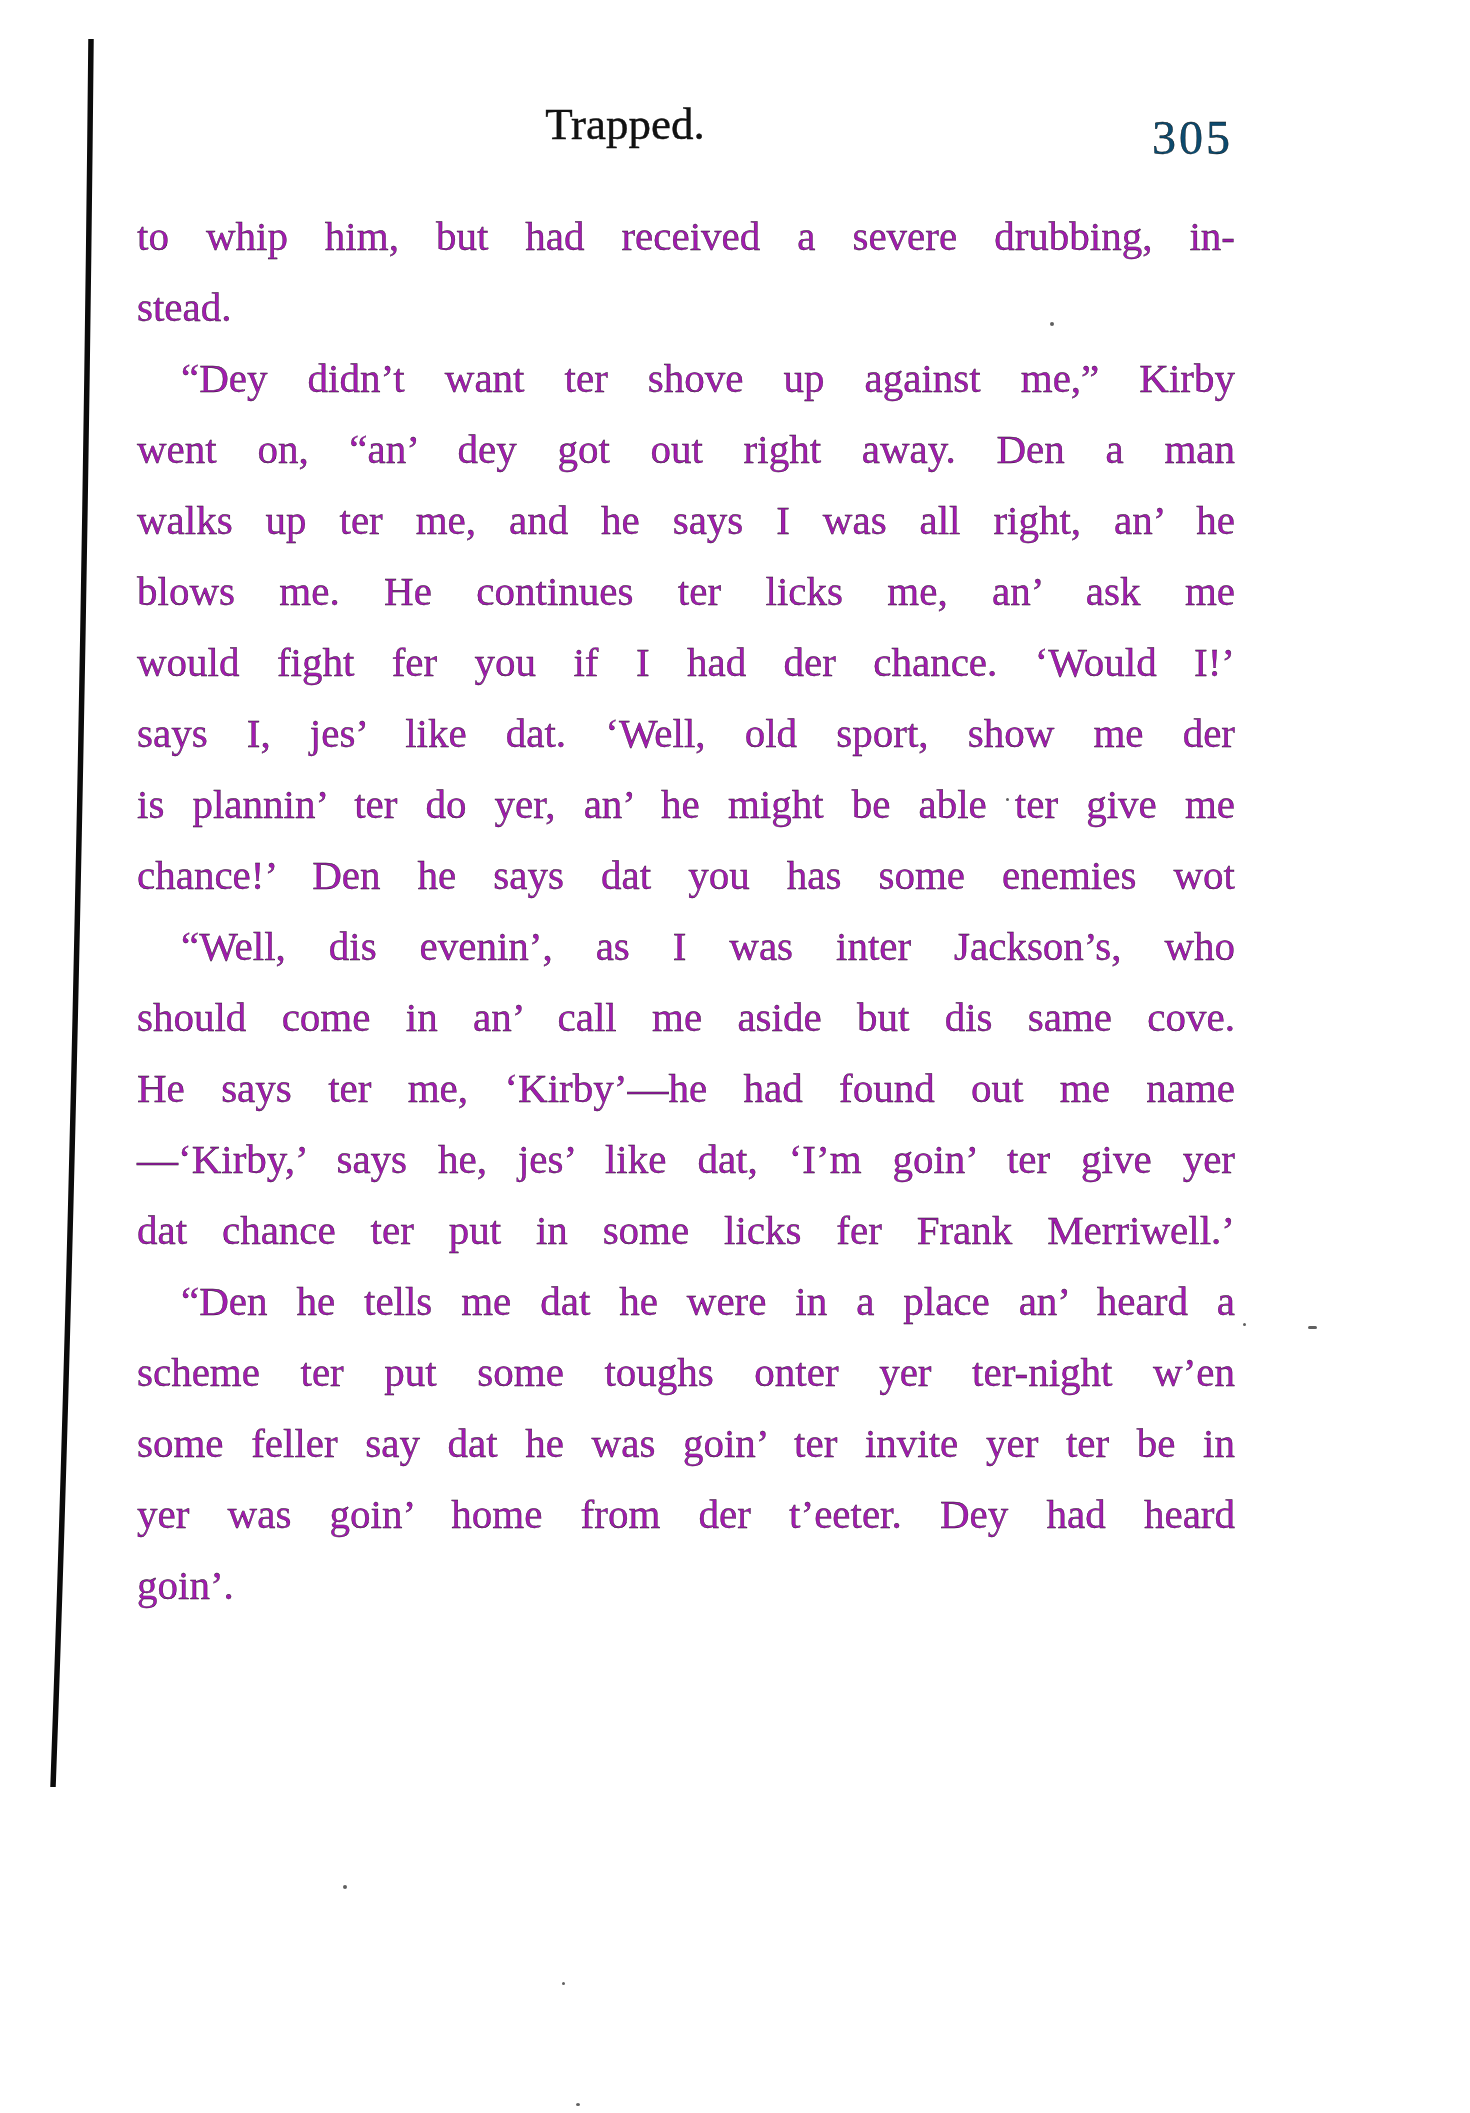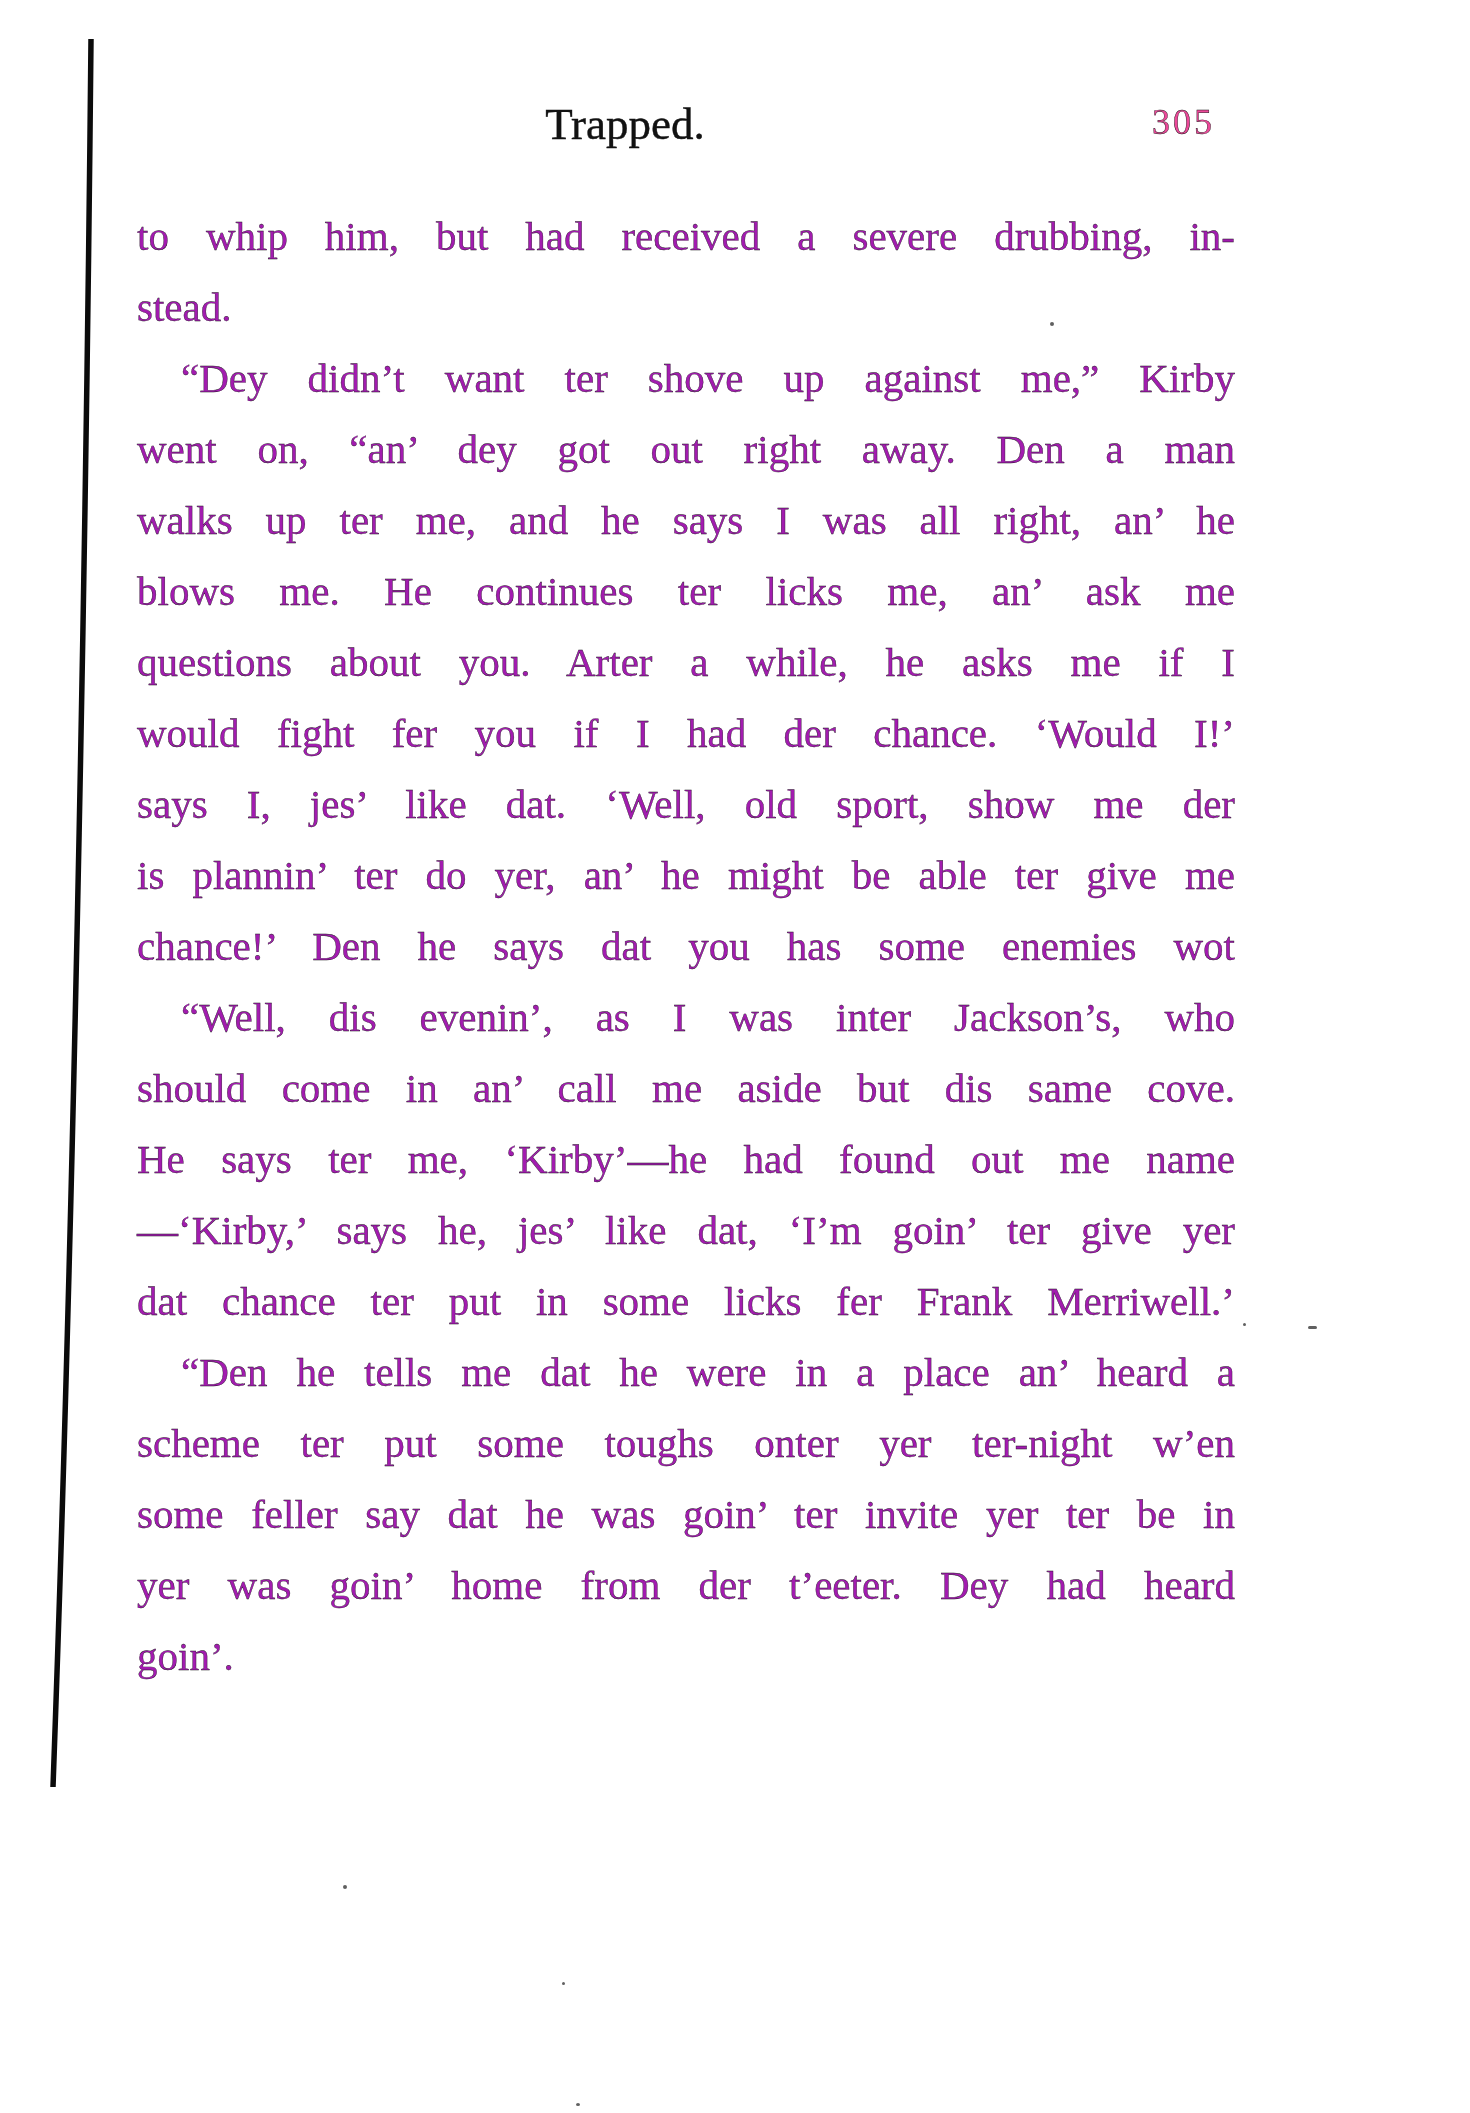--- a/index.html
+++ b/index.html
@@ -13,22 +13,22 @@
     margin-top:6px;
   }
   .edge{position:absolute;left:0;top:0;pointer-events:none;}
   .title{
     position:absolute;top:96px;left:625px;transform:translateX(-50%);
     font-size:45px;line-height:1;color:#121212;
     -webkit-text-stroke:0.4px #121212;
     white-space:nowrap;
   }
   .pagenum{
-    position:absolute;top:98px;left:1152px;
-    font-size:36px;line-height:1;color:#ec4899;
+    position:absolute;top:108px;left:1152px;
+    font-size:48px;line-height:1;color:#0c4a6e;
     letter-spacing:3px;
     -webkit-text-stroke:0.4px #121212;
   }
   .bodytext{
     position:absolute;left:137px;top:195px;width:1098px;
   }
   .ln{
     font-size:41px;line-height:71px;
     color:#a21caf;
     text-align:justify;
@@ -60,21 +60,20 @@
   <div class="pagenum">305</div>
 
   <div class="bodytext">
     <div class="ln">to whip him, but had received a severe drubbing, in-</div>
     <div class="ln l">stead.</div>
 
     <div class="ln ind">“Dey didn’t want ter shove up against me,” Kirby</div>
     <div class="ln">went on, “an’ dey got out right away.  Den a man</div>
     <div class="ln">walks up ter me, and he says I was all right, an’ he</div>
     <div class="ln">blows me.  He continues ter licks me, an’ ask me</div>
-    <div class="ln">questions about you.  Arter a while, he asks me if I</div>
     <div class="ln">would fight fer you if I had der chance.  ‘Would I!’</div>
     <div class="ln">says I, jes’ like dat.  ‘Well, old sport, show me der</div>
     <div class="ln">is plannin’ ter do yer, an’ he might be able ter give me</div>
     <div class="ln">chance!’  Den he says dat you has some enemies wot</div>
 
     <div class="ln ind">“Well, dis evenin’, as I was inter Jackson’s, who</div>
     <div class="ln">should come in an’ call me aside but dis same cove.</div>
     <div class="ln">He says ter me, ‘Kirby’—he had found out me name</div>
     <div class="ln">—‘Kirby,’ says he, jes’ like dat, ‘I’m goin’ ter give yer</div>
     <div class="ln">dat chance ter put in some licks fer Frank Merriwell.’</div>

